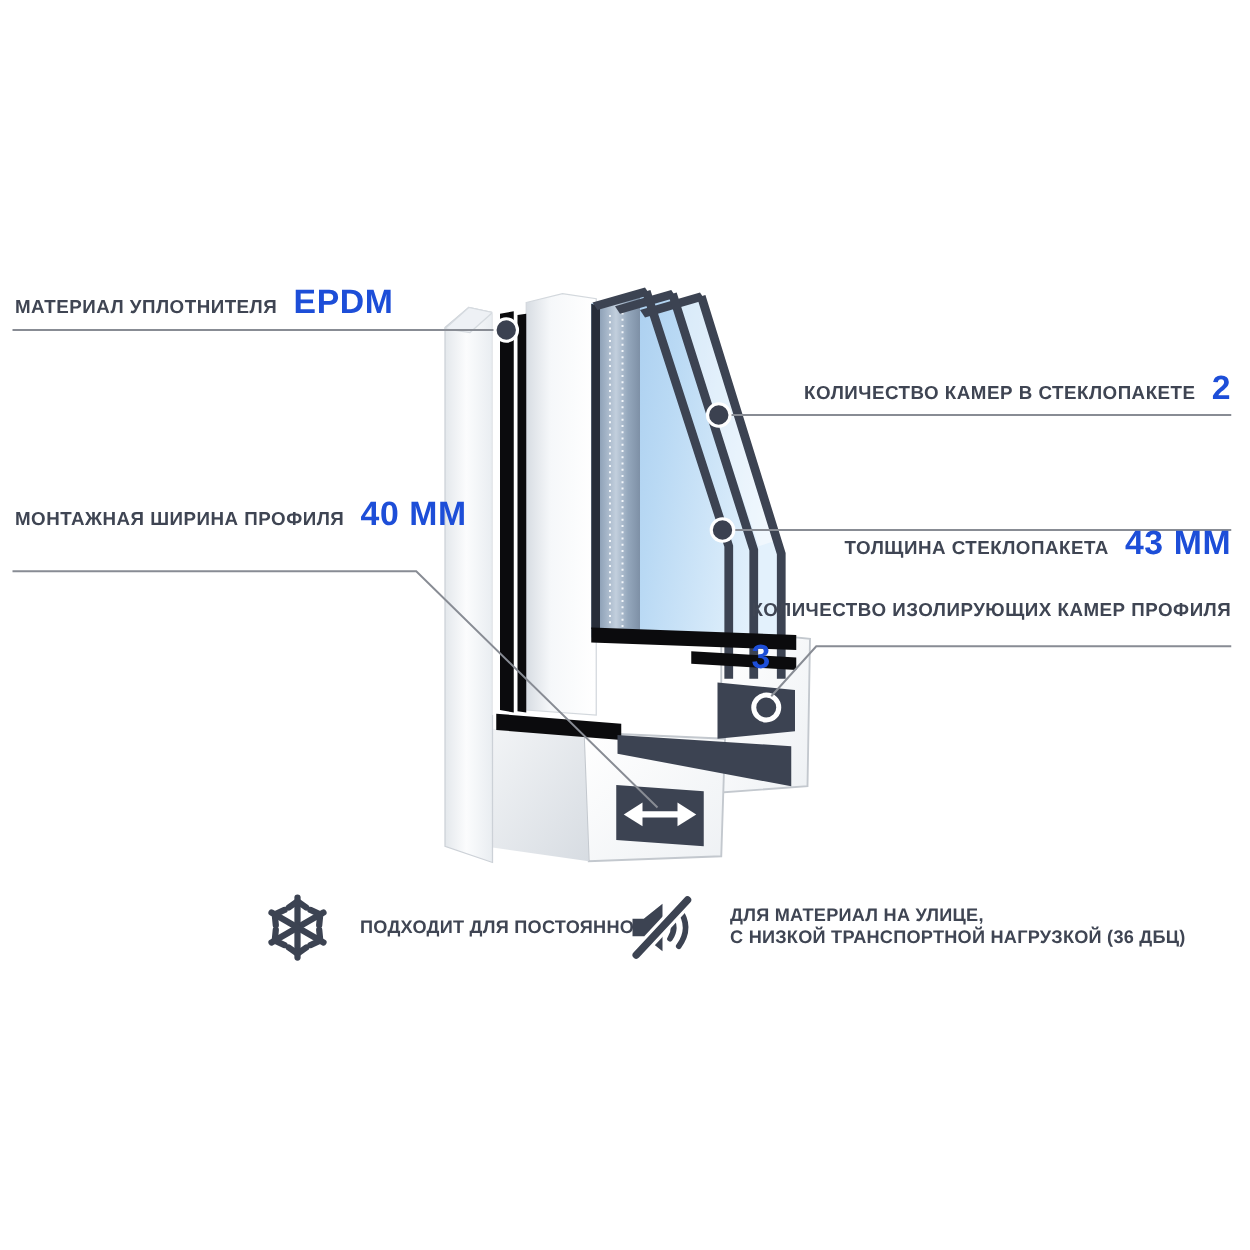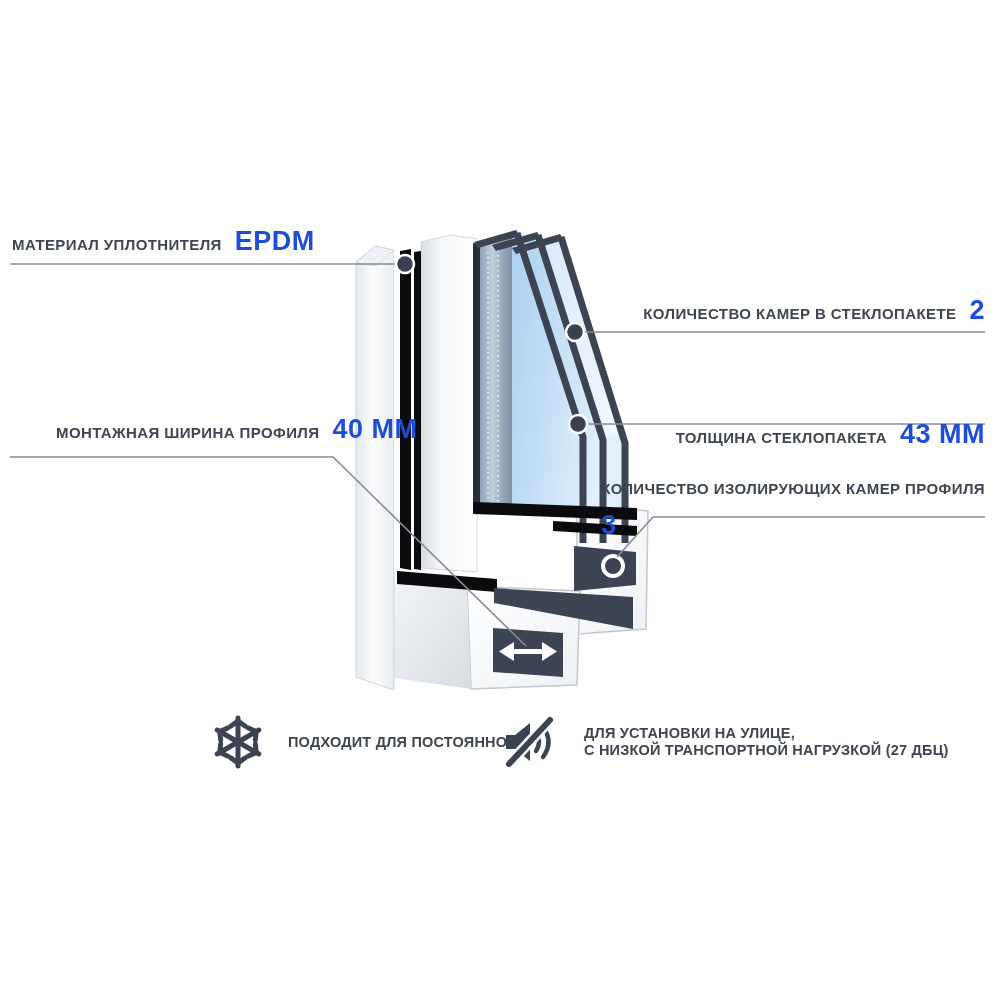--- a/index.html
+++ b/index.html
@@ -144,21 +144,21 @@
   <div class="callout right" style="right:15px;top:387px;margin-top:32px;">
     <span class="lbl">ТОЛЩИНА СТЕКЛОПАКЕТА</span>
     <span class="val">43 ММ</span>
   </div>
 
   <div class="callout right" style="right:15px;top:480px;flex-direction:column;">
     <span class="lbl">КОЛИЧЕСТВО ИЗОЛИРУЮЩИХ КАМЕР ПРОФИЛЯ</span>
     <span class="val">3</span>
   </div>
 
-  <div class="callout" style="left:12px;top:414px;margin-left:44px;">
+  <div class="callout" style="left:12px;top:396px;">
     <span class="lbl">МОНТАЖНАЯ ШИРИНА ПРОФИЛЯ</span>
     <span class="val">40 ММ</span>
   </div>
 
   <div class="feature" style="left:210px;top:714px;">
     <svg class="icon" width="56" height="56" viewBox="-28 -28 56 56">
       <g stroke="#3c4352" stroke-width="5" stroke-linecap="round" fill="none">
         <g id="spoke">
           <line x1="0" y1="0" x2="0" y2="-24"></line>
           <polyline points="-7,-12 0,-17 7,-12" transform="translate(0,-4)"></polyline>
@@ -181,18 +181,18 @@
         <path d="M4 21 h9 L28 9 v38 L13 35 H4 z"></path>
       </g>
       <g stroke="#3c4352" stroke-width="4.5" fill="none" stroke-linecap="round">
         <path d="M34 19 q6 9 0 18"></path>
         <path d="M41 13 q11 15 0 30"></path>
       </g>
       <line x1="7" y1="50" x2="48" y2="6" stroke="#ffffff" stroke-width="11"></line>
       <line x1="7" y1="50" x2="48" y2="6" stroke="#3c4352" stroke-width="6" stroke-linecap="round"></line>
     </svg>
     <div class="txt">
-      <div>ДЛЯ УСТАНОВКИ НА УЛИЦЕ,</div>
-      <div>С НИЗКОЙ ТРАНСПОРТНОЙ НАГРУЗКОЙ (27 ДБЦ)</div>
+      <div>ДЛЯ МАТЕРИАЛ НА УЛИЦЕ,</div>
+      <div>С НИЗКОЙ ТРАНСПОРТНОЙ НАГРУЗКОЙ (36 ДБЦ)</div>
     </div>
   </div>
 
 </div>
 
 </body></html>

